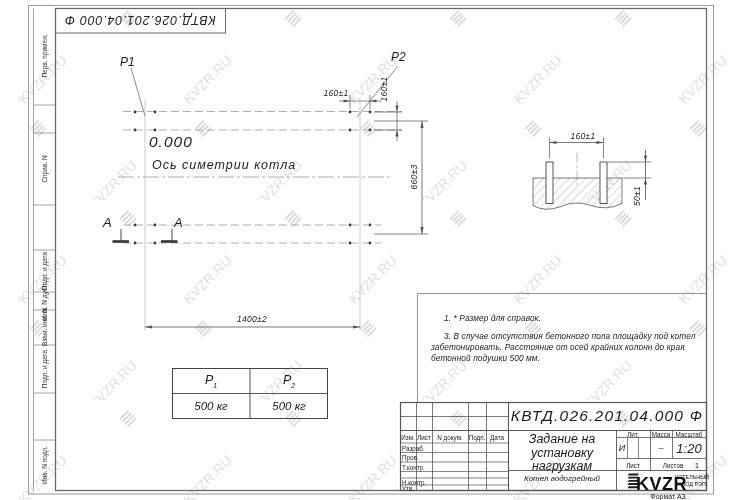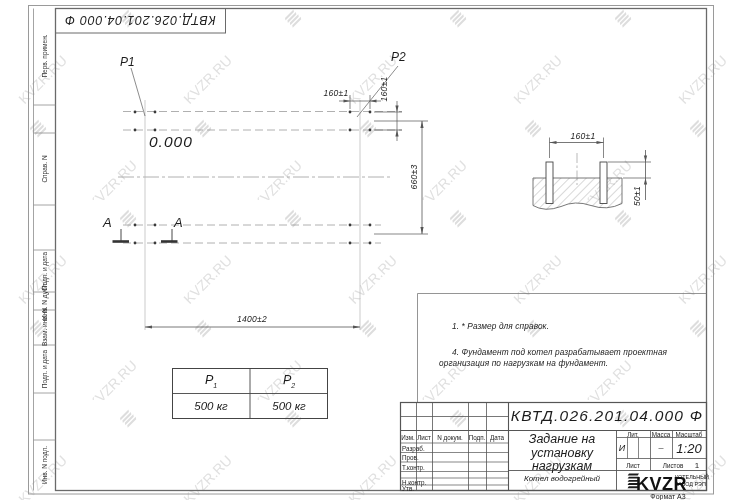--- a/index.html
+++ b/index.html
@@ -12,21 +12,21 @@
      font-family:"Liberation Sans",sans-serif;}
   .c{transform:translate(-50%,-50%);}
   .cr{transform:translate(-50%,-50%) rotate(-90deg);}
   .dim{font-size:8.5px;letter-spacing:.3px;}
   .vlabel{position:absolute;left:44px;font-size:6.5px;font-style:normal;color:#333;
           transform:translate(-50%,-50%) rotate(-90deg);white-space:nowrap;}
   .stamp-top{left:57px;top:9px;width:166px;height:23px;display:flex;align-items:center;
              justify-content:center;transform:rotate(180deg);font-size:12.5px;
              letter-spacing:.8px;color:#222;}
   .notes{position:absolute;left:424px;top:306px;width:280px;color:#222;}
-  .notes p{margin:15px;font-size:8.3px;line-height:10.9px;font-style:italic;
+  .notes p{margin:7px;font-size:8.3px;line-height:10.9px;font-style:italic;
            text-indent:13px;letter-spacing:.1px;}
   .tb-small{font-size:6.3px;font-style:normal;color:#222;}
   .tb-row{font-size:6.3px;font-style:normal;color:#222;}
   sub.psub{font-size:7px;}
   .kvzr-logo-text{font-style:normal;font-weight:bold;font-size:18px;letter-spacing:.5px;color:#111;}
   .kvzr-co{font-style:normal;font-size:5.4px;color:#111;line-height:6.8px;}
 </style>
 </head>
 <body>
 
@@ -227,38 +227,39 @@
   <div class="vlabel" style="top:169px">Справ. N</div>
   <div class="vlabel" style="top:271px">Подп. и дата</div>
   <div class="vlabel" style="top:301px">Инв. N дубл.</div>
   <div class="vlabel" style="top:327px">Взам. инв. N</div>
   <div class="vlabel" style="top:369px">Подп. и дата</div>
   <div class="vlabel" style="top:465px">Инв. N подл.</div>
 
   <div class="t" style="left:120px;top:55px;font-size:12px">P1</div>
   <div class="t" style="left:391px;top:50px;font-size:12px">P2</div>
   <div class="t" style="left:149px;top:133px;font-size:15.5px;letter-spacing:1px">0.000</div>
+  <div class="t" style="left:152px;top:158px;font-size:12.5px;letter-spacing:1px">Ось симетрии котла</div>
   <div class="t" style="left:103px;top:215px;font-size:13px">А</div>
   <div class="t" style="left:174px;top:215px;font-size:13px">А</div>
   <div class="t dim c" style="left:252px;top:319px">1400±2</div>
   <div class="t dim cr" style="left:414px;top:177px">660±3</div>
   <div class="t dim c" style="left:336px;top:93px">160±1</div>
   <div class="t dim cr" style="left:384px;top:89px">160±1</div>
 
   <div class="t dim c" style="left:583px;top:136px">160±1</div>
   <div class="t dim cr" style="left:637px;top:196px">50±1</div>
 
   <div class="t c" style="left:211px;top:381px;font-size:12.5px"><span>Р</span><sub class="psub">1</sub></div>
   <div class="t c" style="left:289px;top:381px;font-size:12.5px"><span>Р</span><sub class="psub">2</sub></div>
   <div class="t c" style="left:211px;top:406px;font-size:11.5px">500 кг</div>
   <div class="t c" style="left:289px;top:406px;font-size:11.5px">500 кг</div>
 
   <div class="notes">
     <p>1. * Размер для справок.</p>
-    <p>4. Фундамент под котел разрабатывает проектная организация по нагрузкам на фундамент.</p>
+    <p>3. В случае отсутствия бетонного пола площадку под котел забетонировать. Расстояние от осей крайних колонн до края бетонной подушки 500 мм.</p>
   </div>
 
   <div class="t c" style="left:607px;top:416px;font-size:15.5px;letter-spacing:1.2px">КВТД.026.201.04.000  Ф</div>
 
   <div class="t tb-small c" style="left:408px;top:436.5px">Изм.</div>
   <div class="t tb-small c" style="left:424px;top:436.5px">Лист</div>
   <div class="t tb-small c" style="left:450px;top:436.5px">N докум.</div>
   <div class="t tb-small c" style="left:477px;top:436.5px">Подп.</div>
   <div class="t tb-small c" style="left:497px;top:436.5px">Дата</div>
 

